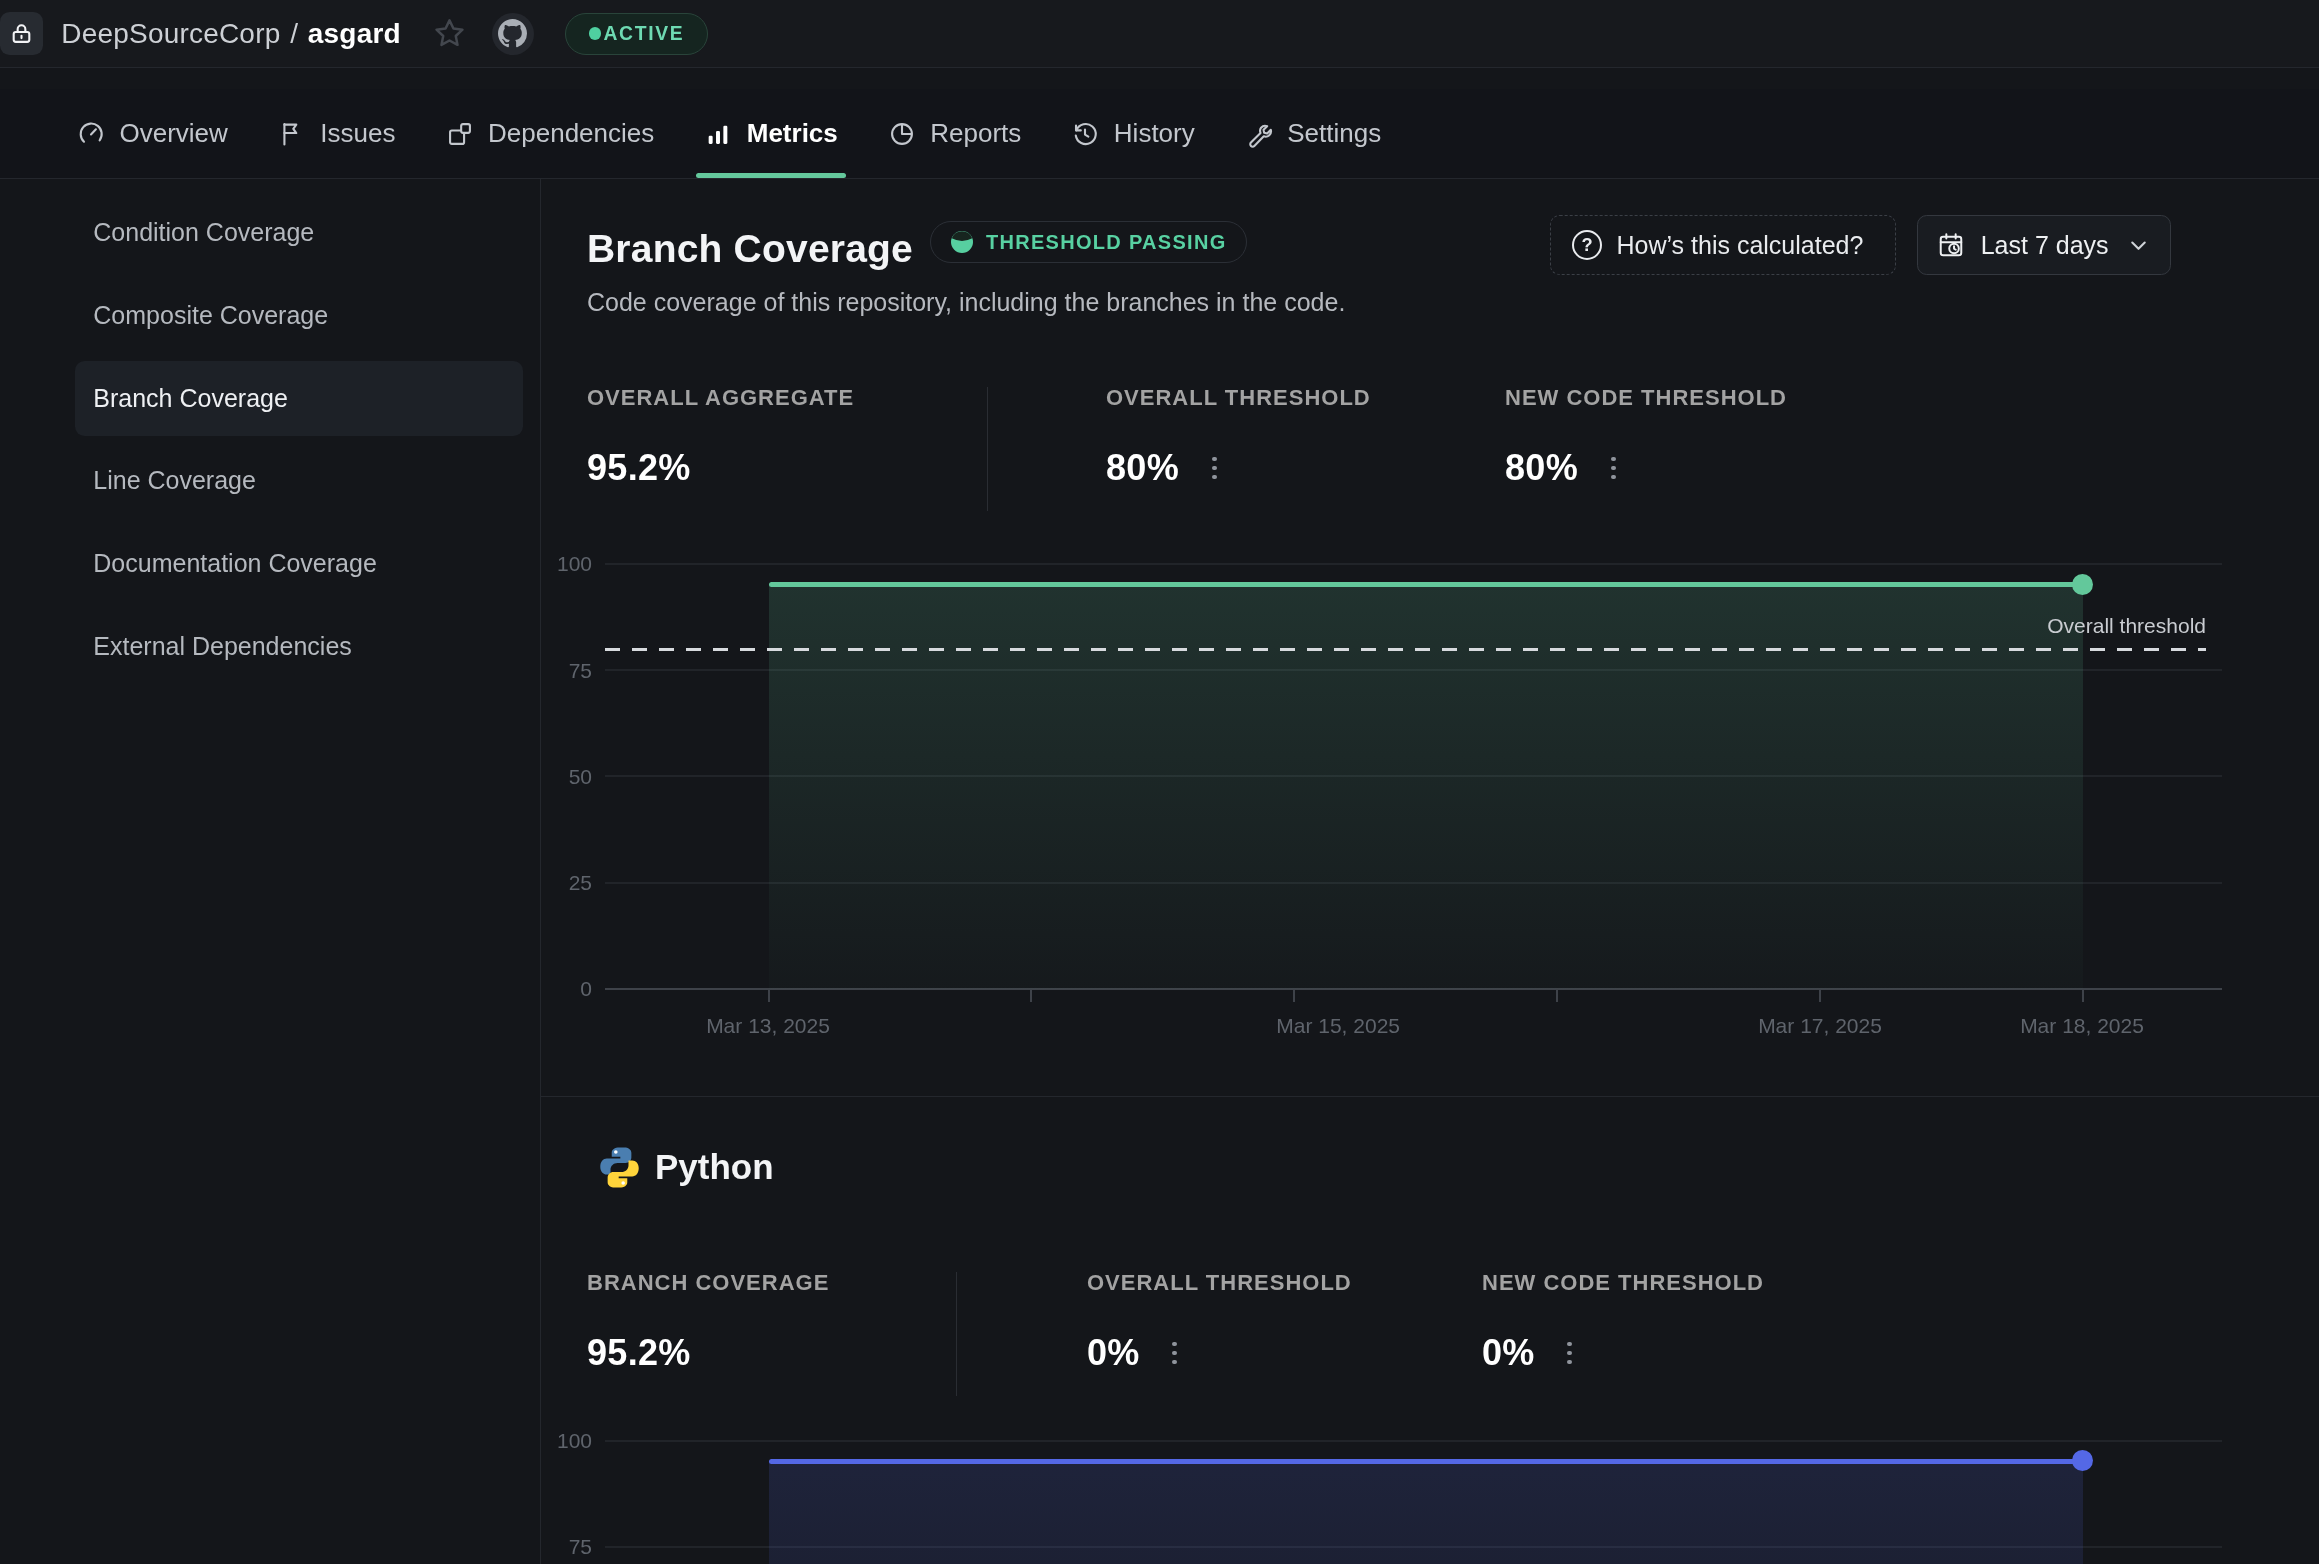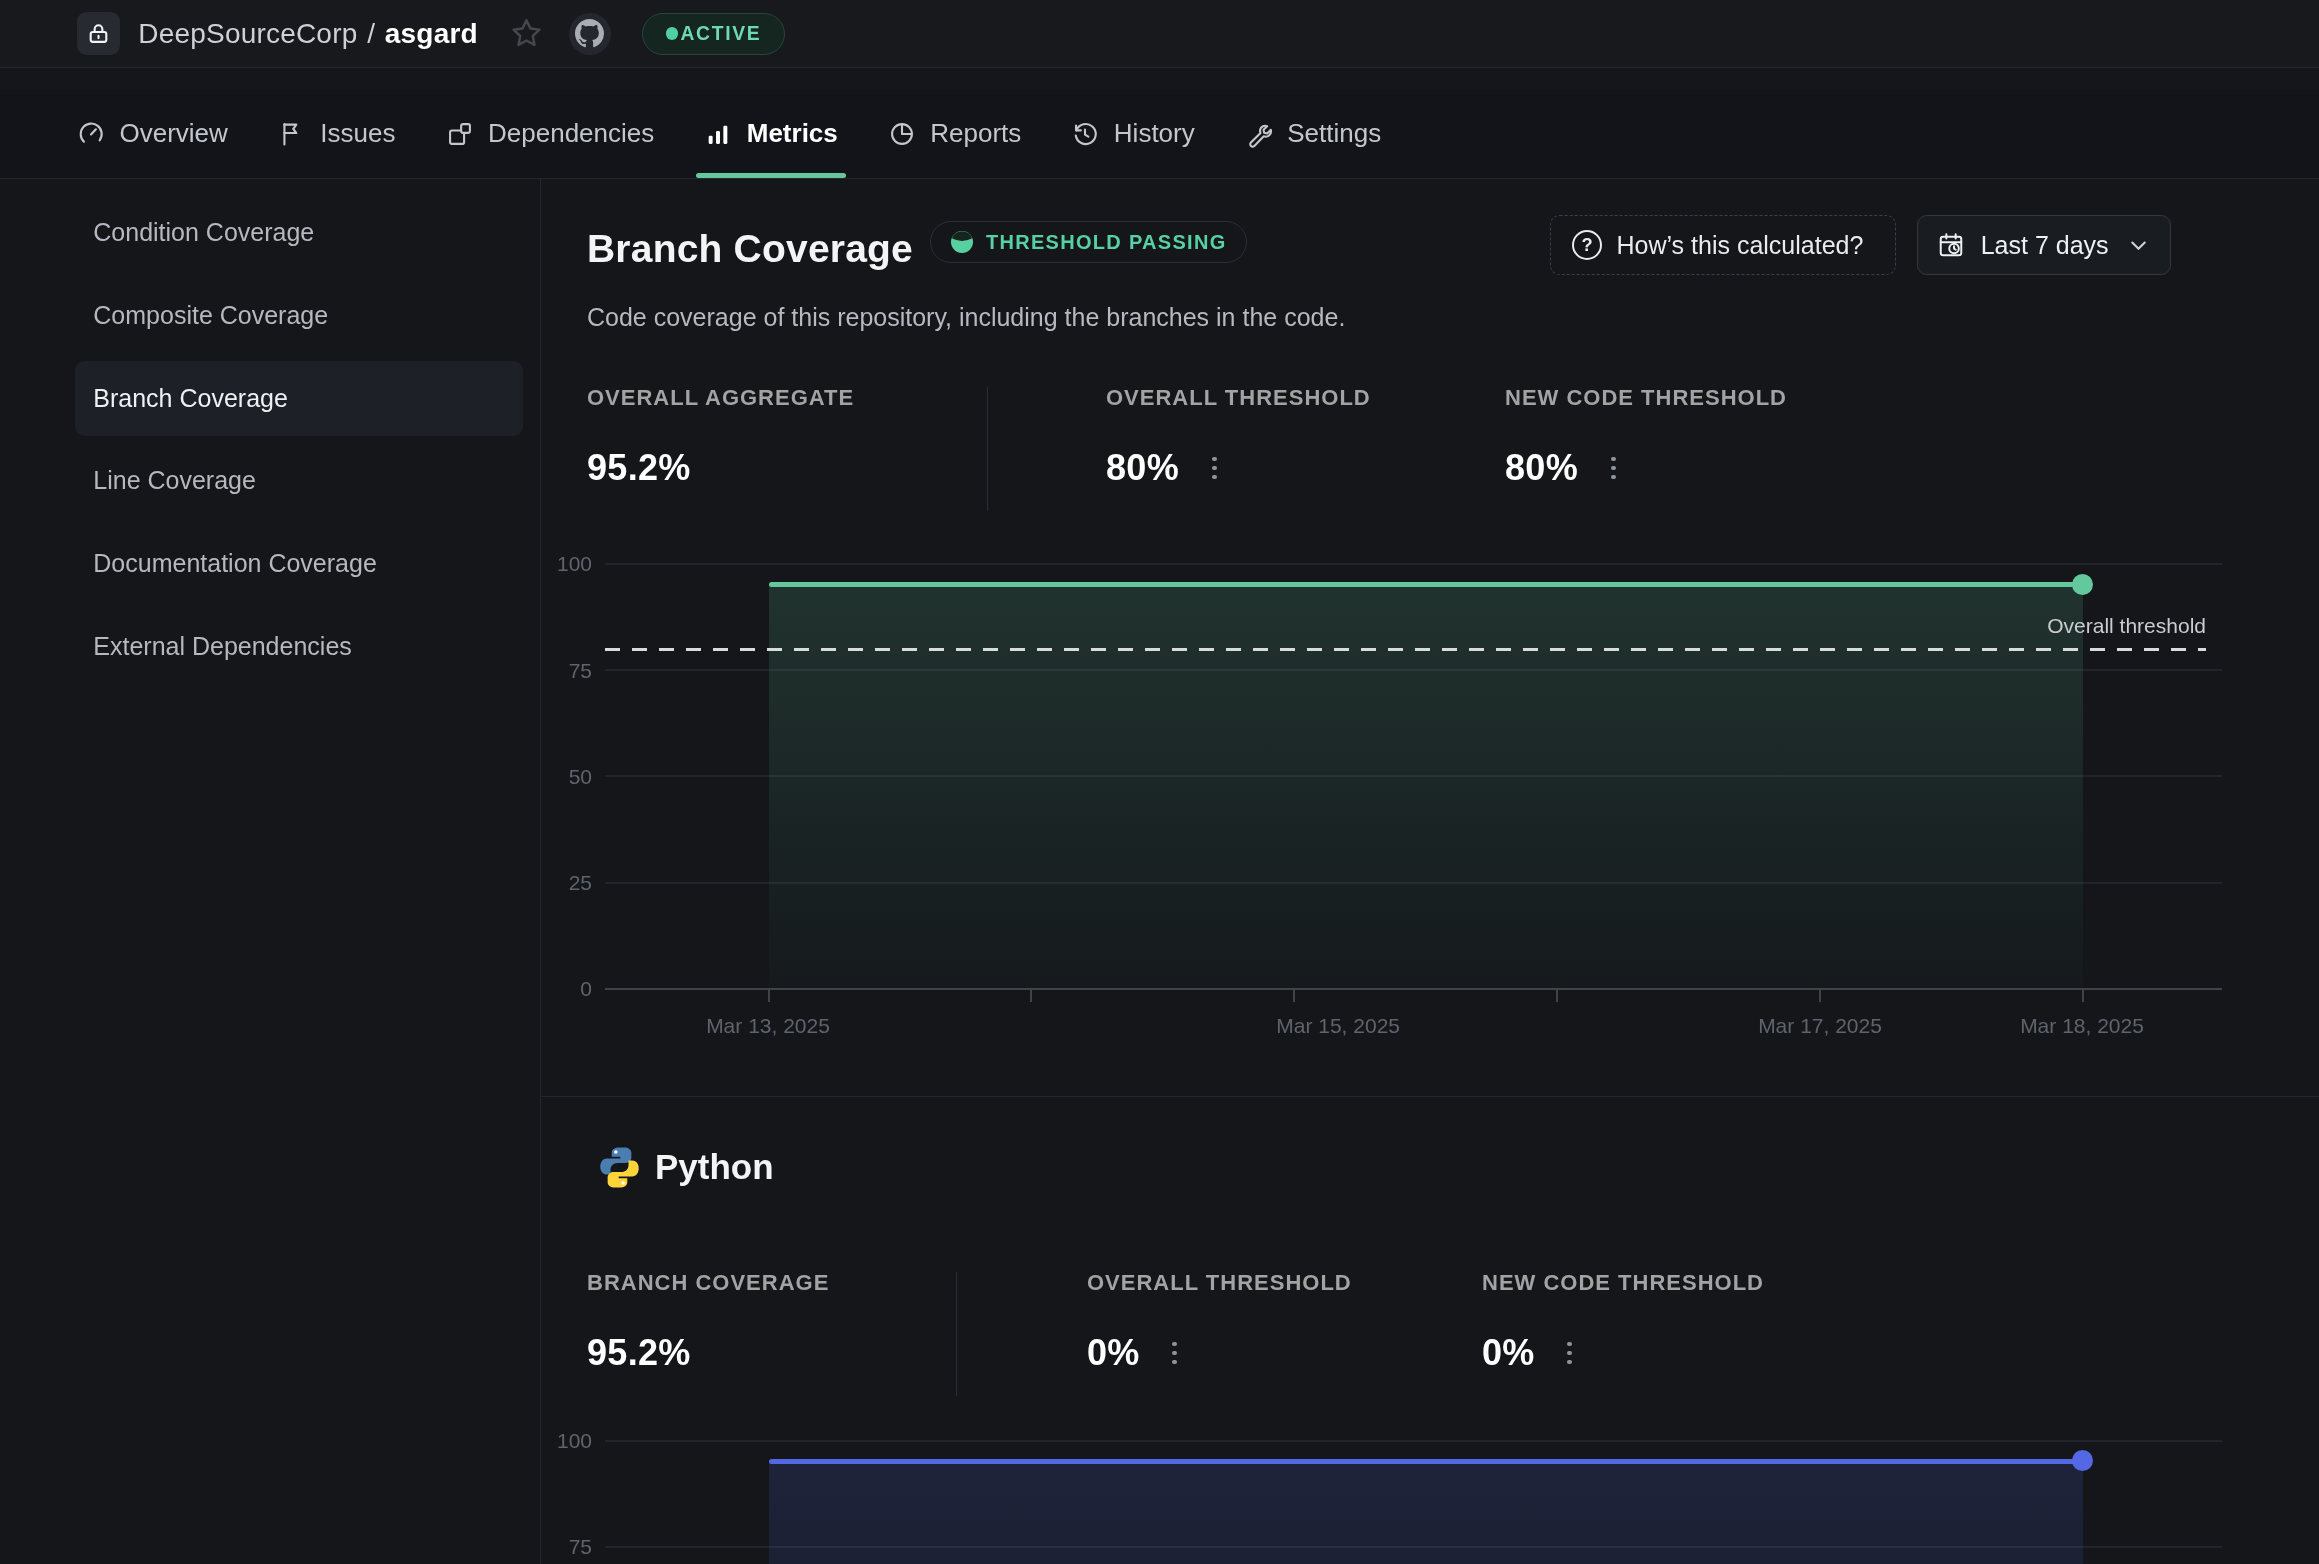--- a/index.html
+++ b/index.html
@@ -4,21 +4,21 @@
 <title>Branch Coverage</title>
 <style>
   * { margin:0; padding:0; box-sizing:border-box; }
   html,body { background:#0d0f12; }
   body { font-family:"Liberation Sans","DejaVu Sans",sans-serif; }
   .page { position:relative; width:2319px; height:1564px; background:#14161a; overflow:hidden; }
 
   
   .header { position:absolute; left:0; top:0; width:2319px; height:68px;
             background:#17191d; border-bottom:1px solid #24272d;
-            display:flex; align-items:center; padding-left:77px; }
+            display:flex; align-items:center; }
   .lock-chip { width:43px; height:43px; background:#272b31; border-radius:9.7px;
                display:flex; align-items:center; justify-content:center; margin-right:18.3px; }
   .repo-title { font-size:28px; color:#c9ccd1; letter-spacing:0.2px; }
   .repo-title .org { color:#cdd0d5; }
   .repo-title .sep { margin:0 9.7px; color:#cdd0d5; }
   .repo-title .name { color:#ffffff; font-weight:700; }
   .star-btn { margin-left:31px; display:flex; align-items:center; cursor:pointer; }
   .gh-btn { margin-left:25px; width:42px; height:42px; border-radius:50%; background:#24272d;
             display:flex; align-items:center; justify-content:center; cursor:pointer; }
   .active-badge { margin-left:31px; height:42px; border-radius:21px; background:#152520;
@@ -55,21 +55,21 @@
               border:1.9px dashed #3b3f46; border-radius:9.7px; background:transparent;
               display:flex; align-items:center; gap:14.5px; padding:0 21px; cursor:pointer;
               color:#e9ebee; font-size:25px; }
   .qmark { width:30px; height:30px; border:2.1px solid #e9ebee; border-radius:50%;
            display:flex; align-items:center; justify-content:center; font-size:18.3px; font-weight:700; }
   .date-btn { position:absolute; left:1376px; top:36px; width:254px; height:60px;
               border:1.4px solid #34383f; border-radius:9.7px; background:#191c21;
               display:flex; align-items:center; gap:15.4px; padding:0 19.3px; cursor:pointer;
               color:#eef0f2; font-size:25px; }
   .date-btn .grow { flex:1; }
-  .description { position:absolute; left:46px; top:124px; font-size:25px; color:#b6b9bf; }
+  .description { position:absolute; left:46px; top:109px; font-size:25px; color:#b6b9bf; }
 
   .stat-label { font-size:22px; font-weight:700; letter-spacing:1px; color:#a3a3a3; }
   .stat-value-row { position:absolute; top:62px; display:flex; align-items:center; gap:27px; }
   .stat-value { font-size:36px; font-weight:700; color:#ffffff; letter-spacing:0.3px; }
   .stat { position:absolute; top:0; }
   .stat-divider { position:absolute; top:1.9px; width:1px; height:124px; background:#2a2d33; }
   .kebab { background:none; border:none; display:flex; flex-direction:column; gap:4.3px;
            cursor:pointer; padding:5.8px; }
   .kebab i { width:4.8px; height:4.8px; border-radius:50%; background:#8f949c; }
 

